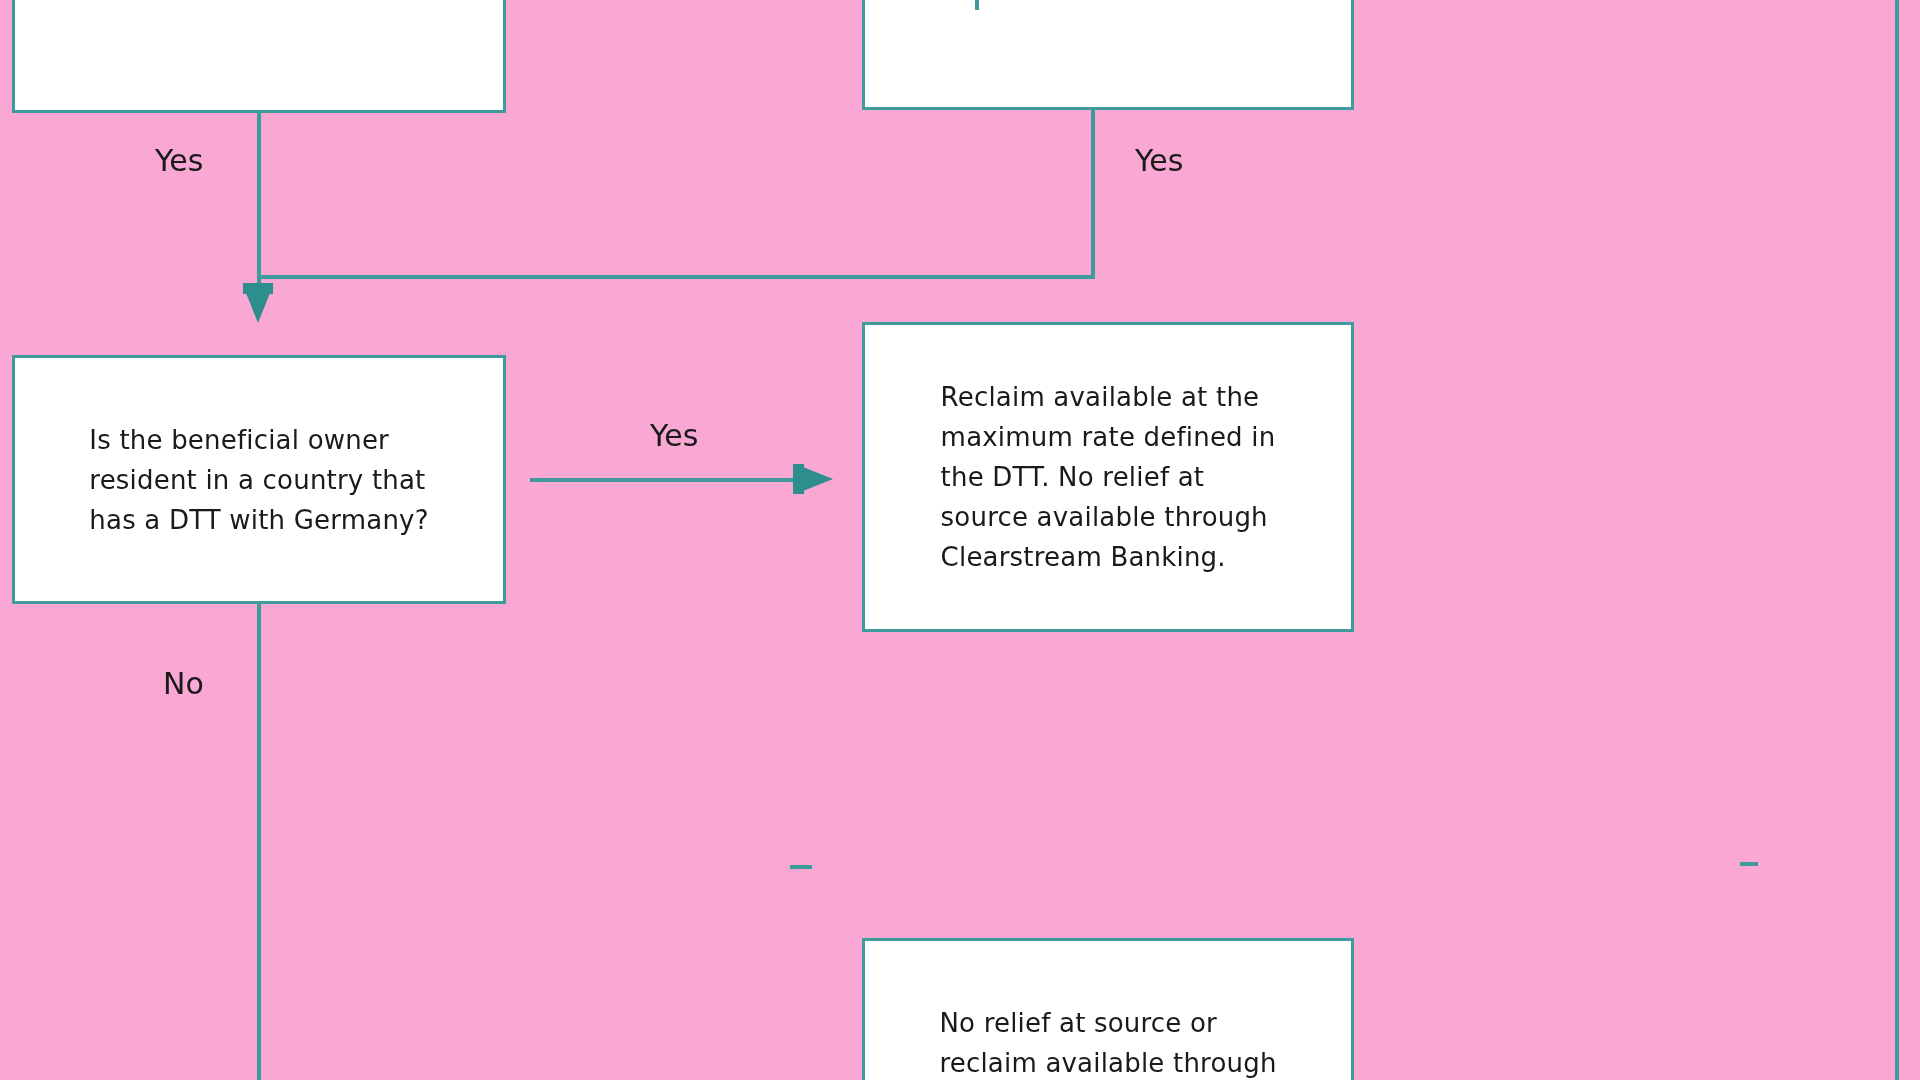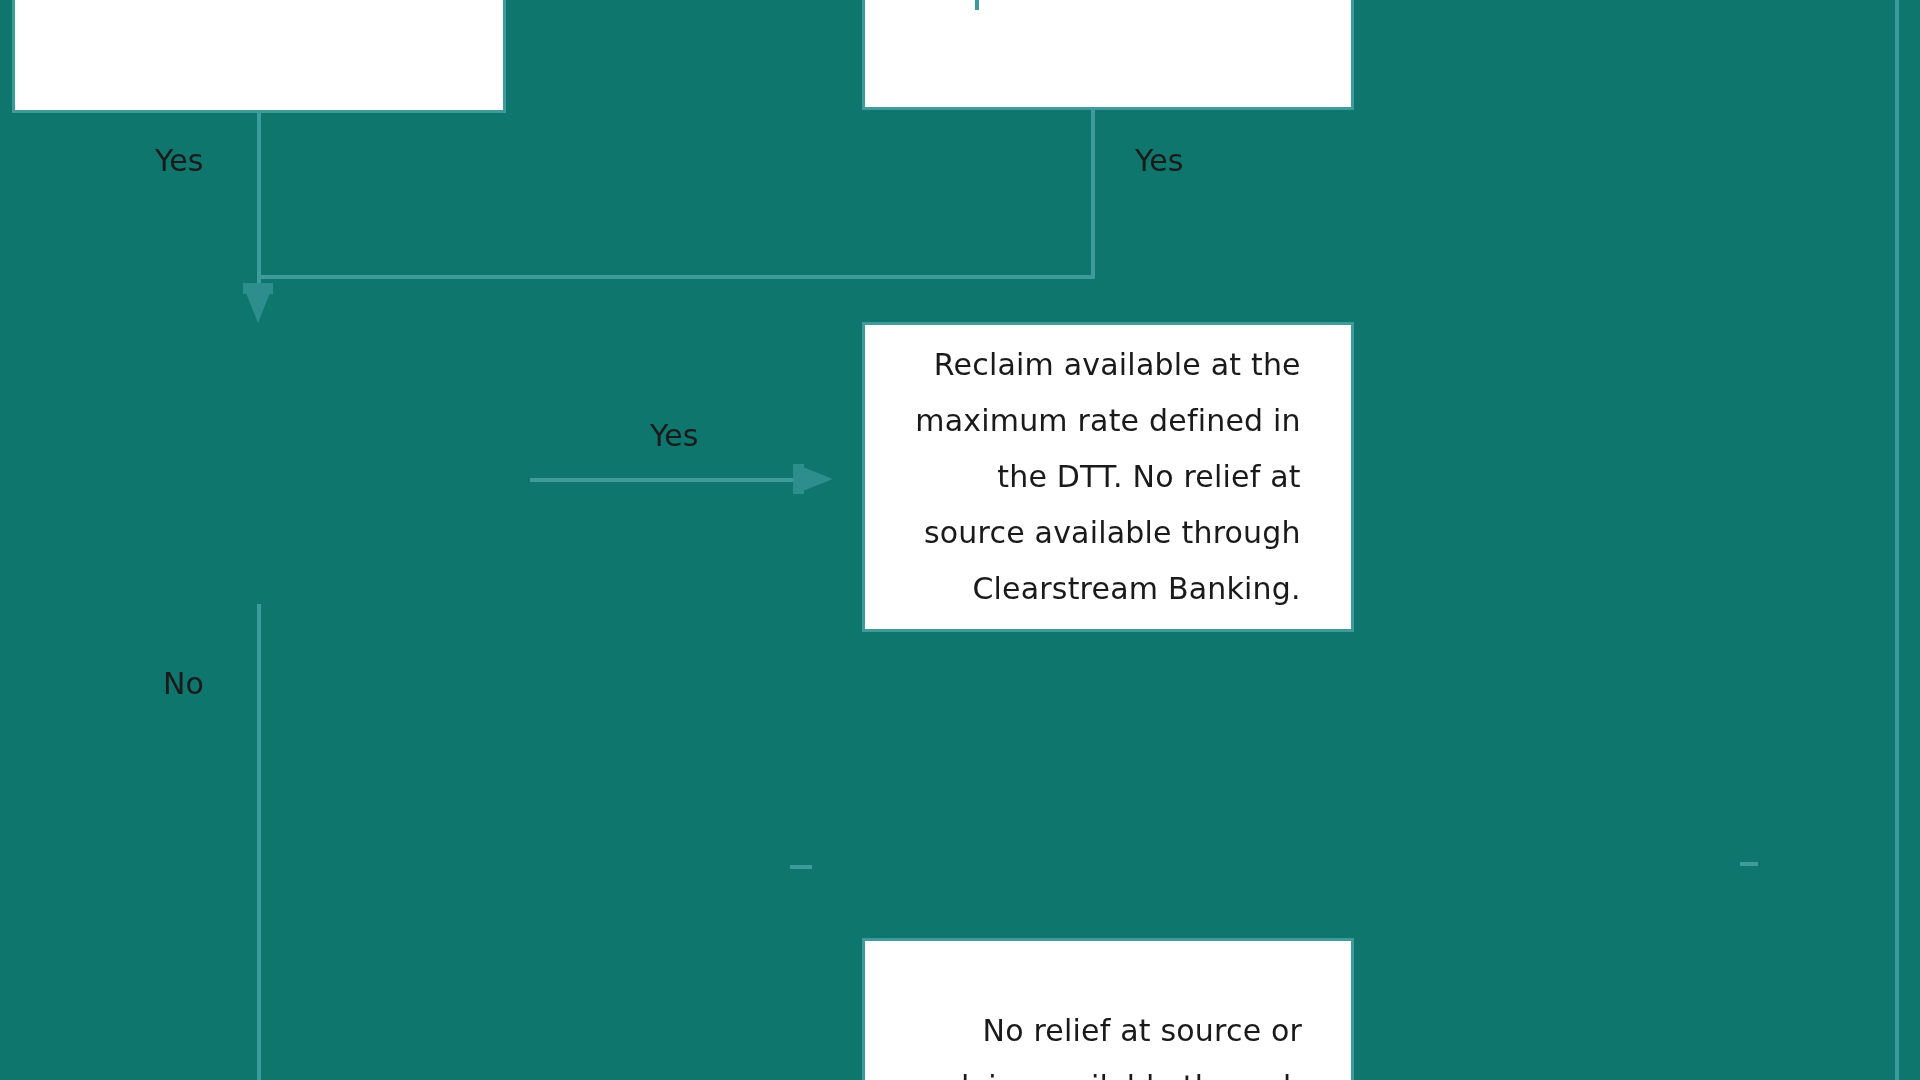--- a/index.html
+++ b/index.html
@@ -4,38 +4,38 @@
 <style>
   html, body {
     margin: 0;
     padding: 0;
     background: #ffffff;
   }
   #canvas {
     position: relative;
     width: 1920px;
     height: 1080px;
-    background: #0f766e;
+    background: #f9a8d4;
     overflow: hidden;
     font-family: "DejaVu Sans", sans-serif;
   }
   .node {
     position: absolute;
     box-sizing: border-box;
     background: #ffffff;
     border: 3px solid #3f9b9b;
     display: flex;
     align-items: center;
     justify-content: center;
   }
   .node-text {
-    text-align: right;
+    text-align: left;
     color: #1a1a1a;
-    font-size: 30px;
-    line-height: 56px;
+    font-size: 26px;
+    line-height: 40px;
     letter-spacing: 0.2px;
     padding: 0 14px;
     white-space: pre-line;
   }
   .edge-label {
     position: absolute;
     color: #1a1a1a;
     font-size: 30px;
     line-height: 36px;
     white-space: nowrap;
@@ -118,20 +118,25 @@
 
   <div class="arrow-down" style="left:243px; top:283px;">
     <div class="cap"></div>
     <div class="tip"></div>
   </div>
 
   <div class="edge-label" style="left:155px; top:143px;">Yes</div>
 
   <div class="edge-label" style="left:1135px; top:143px;">Yes</div>
 
+  <div class="node" style="left:12px; top:355px; width:494px; height:249px;">
+    <div class="node-text">Is the beneficial owner
+resident in a country that
+has a DTT with Germany?</div>
+  </div>
 
   <div class="h-line" style="left:530px; top:478px; width:270px;"></div>
   <div class="arrow-right" style="left:793px; top:464px;">
     <div class="cap"></div>
     <div class="tip"></div>
   </div>
   <div class="edge-label" style="left:650px; top:418px;">Yes</div>
 
   <div class="v-line" style="left:257px; top:604px; height:476px;"></div>
   <div class="edge-label" style="left:163px; top:666px;text-align:center;">No</div>

